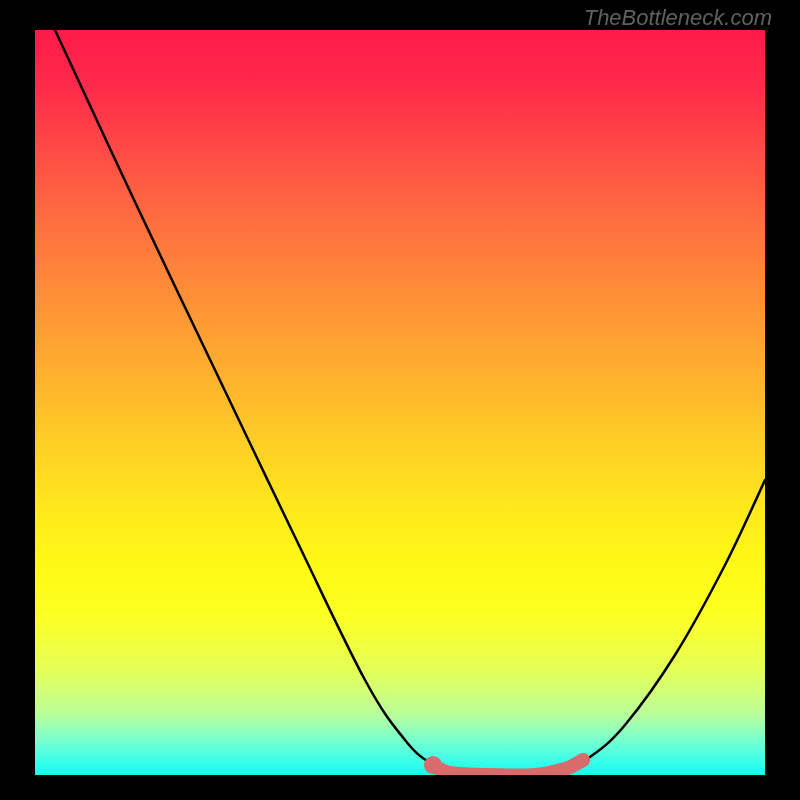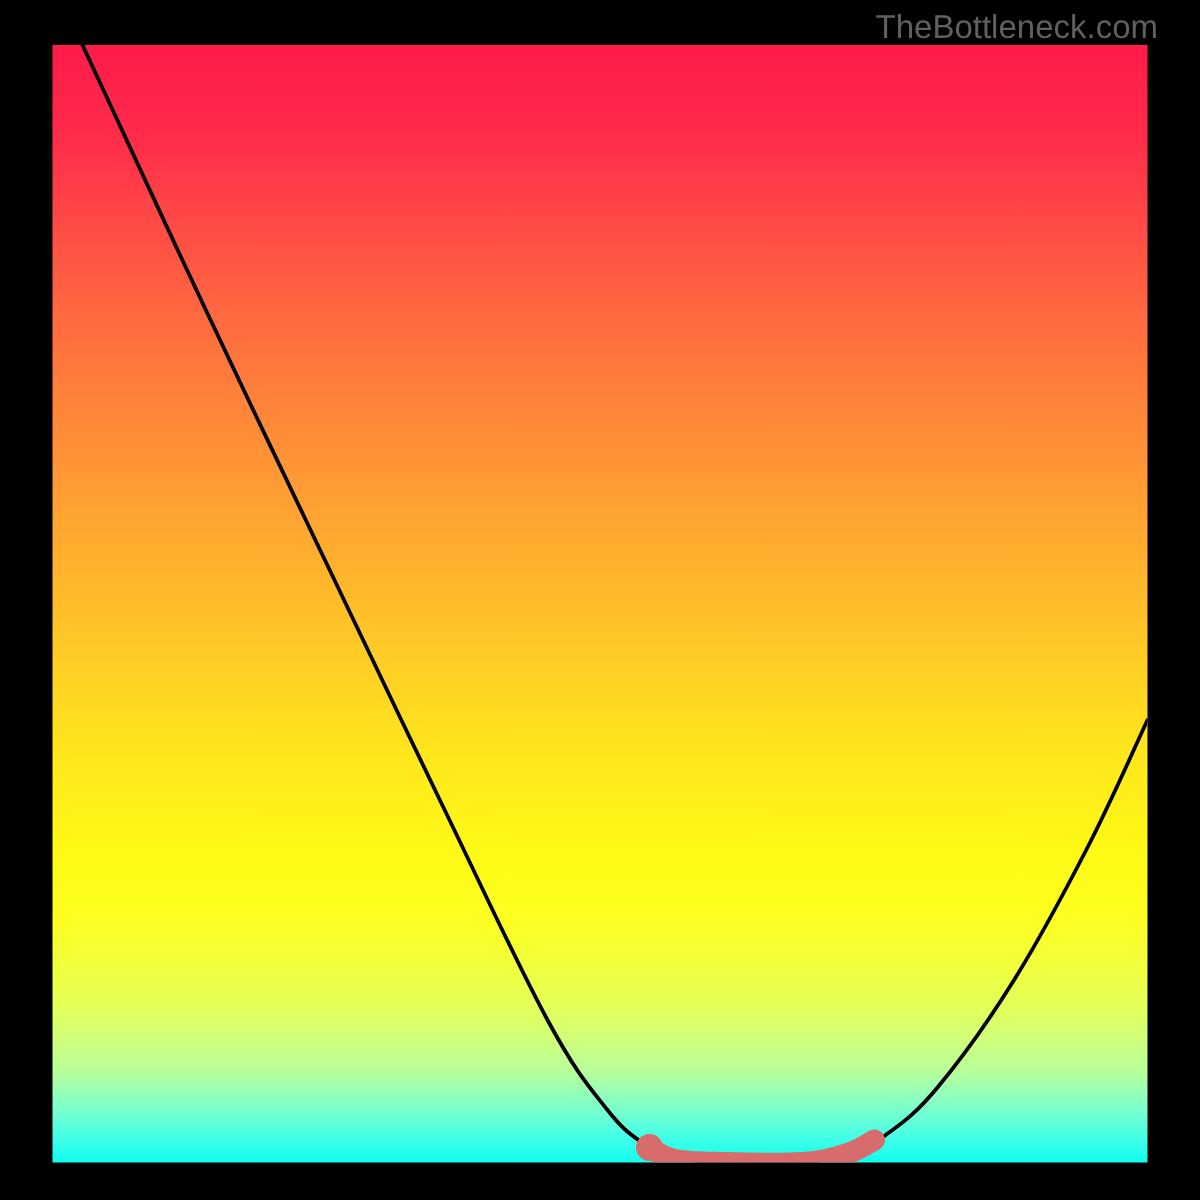--- a/index.html
+++ b/index.html
@@ -12,20 +12,21 @@
     font-family: Arial, sans-serif;
   }
   .watermark {
     position: absolute;
     top: 5px;
     right: 28px;
     color: #606060;
     font-size: 22px;
     font-weight: 500;
     z-index: 10;
+    font-style: italic;
   }
   .plot-area {
     position: absolute;
     left: 35px;
     top: 30px;
     width: 730px;
     height: 745px;
   }
   .gradient-bg {
     position: absolute;

